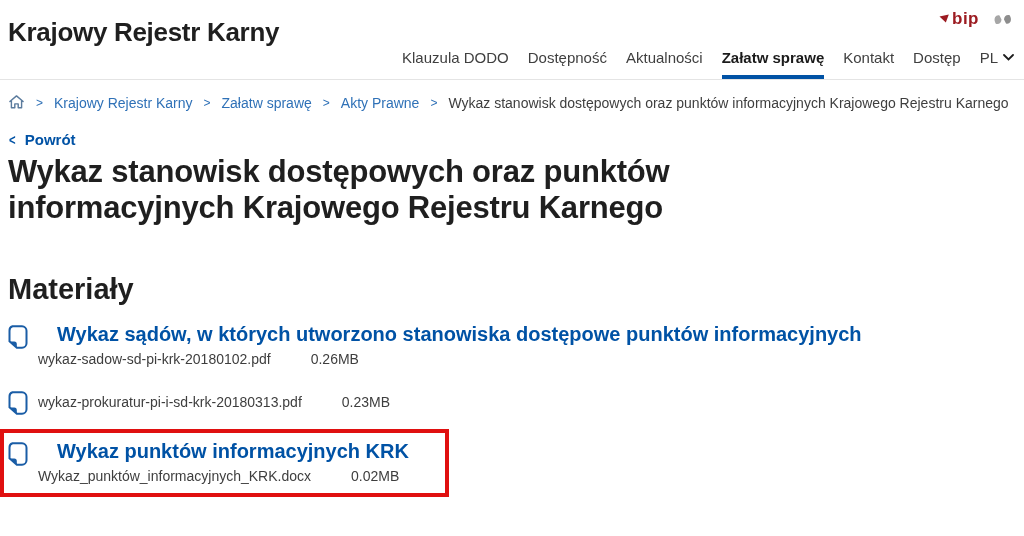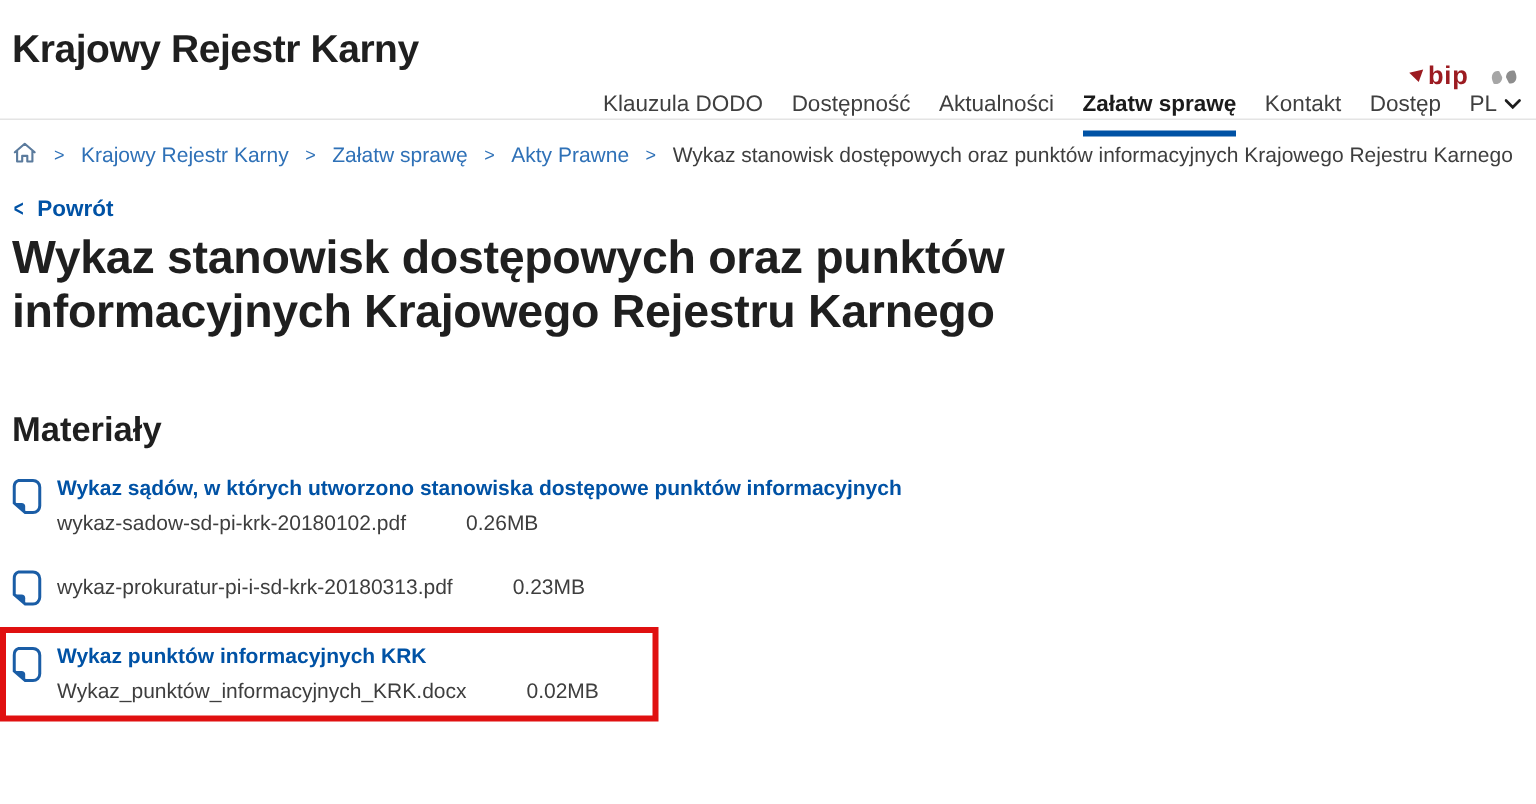--- a/index.html
+++ b/index.html
@@ -28,21 +28,20 @@
     color: #1f1f1f;
     margin-top: 17px;
     letter-spacing: -0.3px;
     white-space: nowrap;
   }
   .header-right {
     display: flex;
     flex-direction: column;
     align-items: flex-end;
     justify-content: space-between;
-    margin-top: 32px;
   }
   .logo-row {
     margin-top: 9px;
     display: flex;
     align-items: center;
     gap: 12px;
   }
   .bip-logo {
     display: inline-flex;
     align-items: center;
@@ -102,39 +101,40 @@
     margin: 5px 0 0 0;
     font-size: 31px;
     line-height: 36px;
     font-weight: 700;
     color: #1f1f1f;
     max-width: 665px;
     letter-spacing: -0.2px;
   }
   h2.materials-heading {
     margin: 47px 0 0 0;
-    font-size: 23px;
+    font-size: 29px;
     font-weight: 700;
     color: #1f1f1f;
   }
 
   
   .materials-list { margin-top: 17px; }
   .file-item {
     display: flex;
     gap: 10px;
     align-items: flex-start;
     margin-bottom: 22px;
   }
   .file-icon { flex: none; margin-top: 2px; display: inline-flex; }
   .file-title {
     display: inline-block;
-    font-size: 14px;
+    font-size: 20px;
     font-weight: 700;
     color: #0052a5;
+    margin-left: 19px;
   }
   .file-meta {
     margin-top: 5px;
     display: flex;
     gap: 40px;
     font-size: 14px;
     color: #3e3e3e;
   }
   .file-item.highlighted {
     border: 4px solid #e01010;

